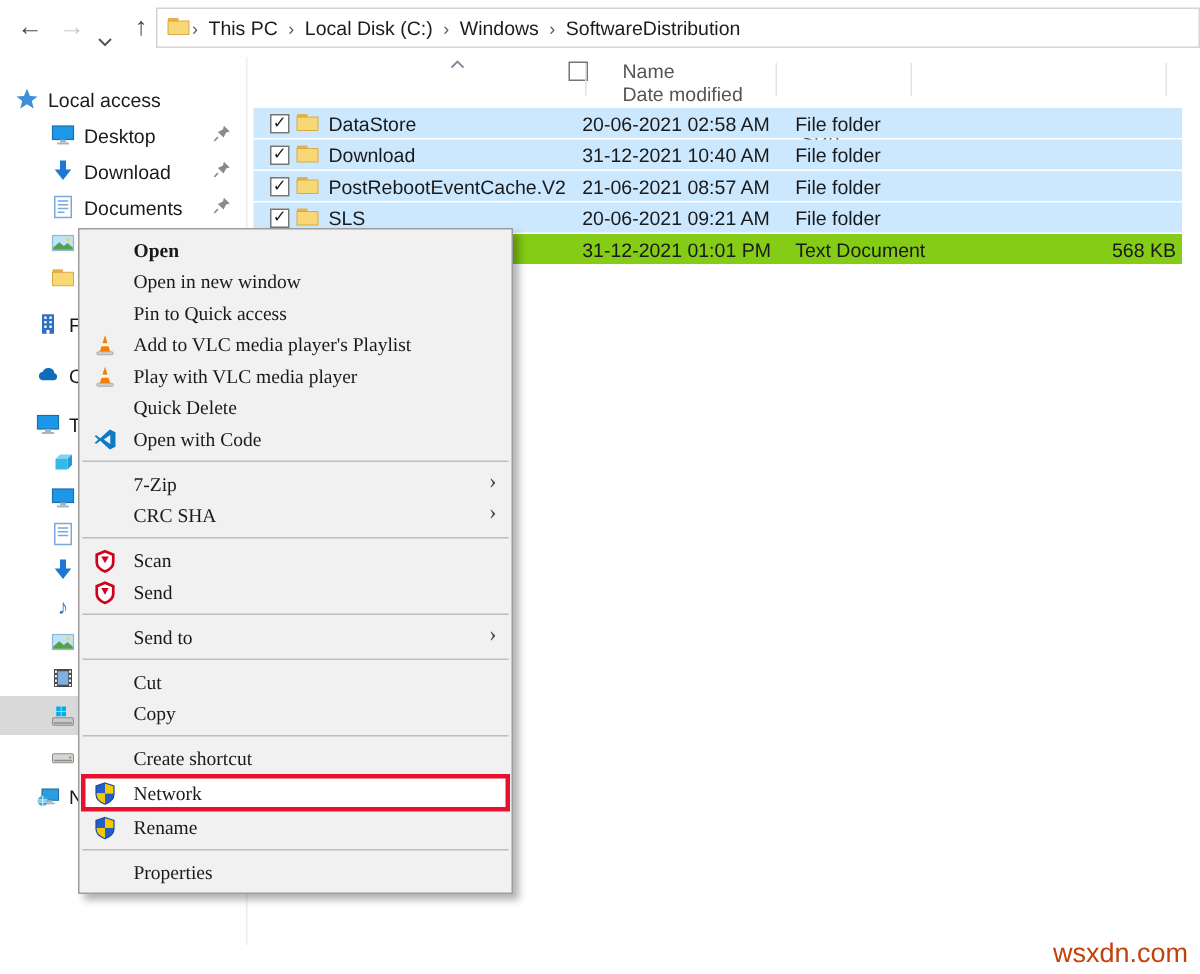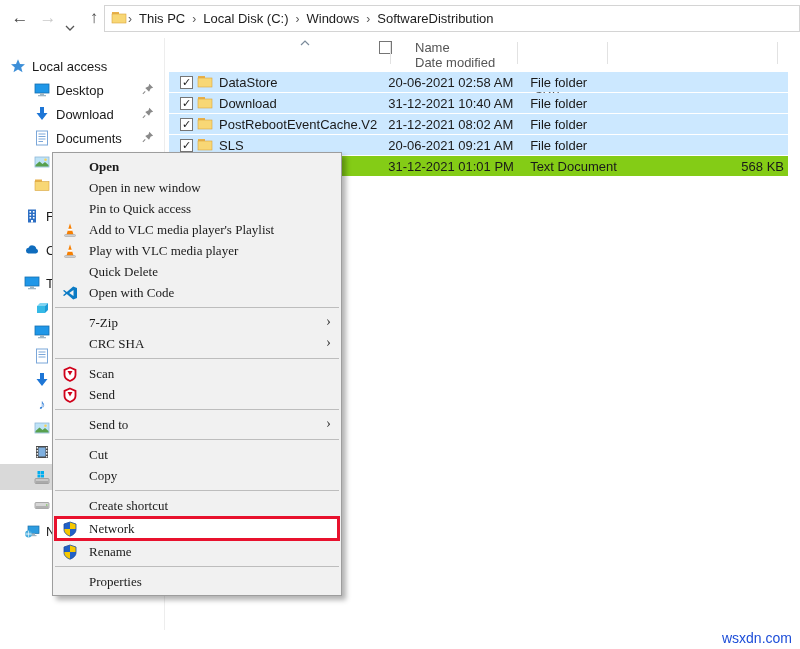--- a/index.html
+++ b/index.html
@@ -60,21 +60,21 @@
   .mi .mic{position:absolute;left:9px;top:50%;margin-top:-8px;width:16px;height:16px;}
   .mi.bold{font-weight:bold;}
   .msep{border-top:1px solid #bdbdbd;margin:4px 2px;height:0;}
   .subarrow{position:absolute;right:10px;top:50%;margin-top:-10px;font-size:15px;color:#444;}
   .mi.del{
     height:25px;background:#ffffff;border:3px solid #e8112d;margin:0 1px;
     padding-left:32px;
   }
   .mi.del .mic{left:5px;}
   
-  .watermark{position:absolute;right:8px;bottom:3px;color:#1d4ed8;font-size:14px;}
+  .watermark{position:absolute;right:8px;bottom:3px;color:#c2410c;font-size:18px;}
 </style>
 </head>
 <body>
 
 <div class="toolbar">
   <div class="navbtn nav-back">←</div>
   <div class="navbtn nav-fwd">→</div>
   <div class="navbtn nav-drop">
     <svg width="10" height="6" viewBox="0 0 10 6">
         <polyline points="1,1 5,5 9,1" fill="none" stroke="#555" stroke-width="1.3"></polyline>
@@ -391,21 +391,21 @@
 
 <div class="frow rowsel" style="top:114px;">
   <div class="c-name">
     <span class="cb cb-row"><span>✓</span></span>
     <span class="fico"><svg width="16" height="13" viewBox="0 0 16 13">
           <rect x="1" y="1" width="7" height="4" fill="#e8b04a"></rect>
           <rect x="1" y="3" width="14" height="9" fill="#f8d775" stroke="#d9a33c" stroke-width="0.6"></rect>
         </svg></span>
     <span>PostRebootEventCache.V2</span>
   </div>
-  <div class="c-date">21-12-2021 08:02 AM</div>
+  <div class="c-date">21-06-2021 08:57 AM</div>
   <div class="c-type">File folder</div>
   <div class="c-size"></div>
 </div>
 
 <div class="frow rowsel" style="top:135px;">
   <div class="c-name">
     <span class="cb cb-row"><span>✓</span></span>
     <span class="fico"><svg width="16" height="13" viewBox="0 0 16 13">
           <rect x="1" y="1" width="7" height="4" fill="#e8b04a"></rect>
           <rect x="1" y="3" width="14" height="9" fill="#f8d775" stroke="#d9a33c" stroke-width="0.6"></rect>

